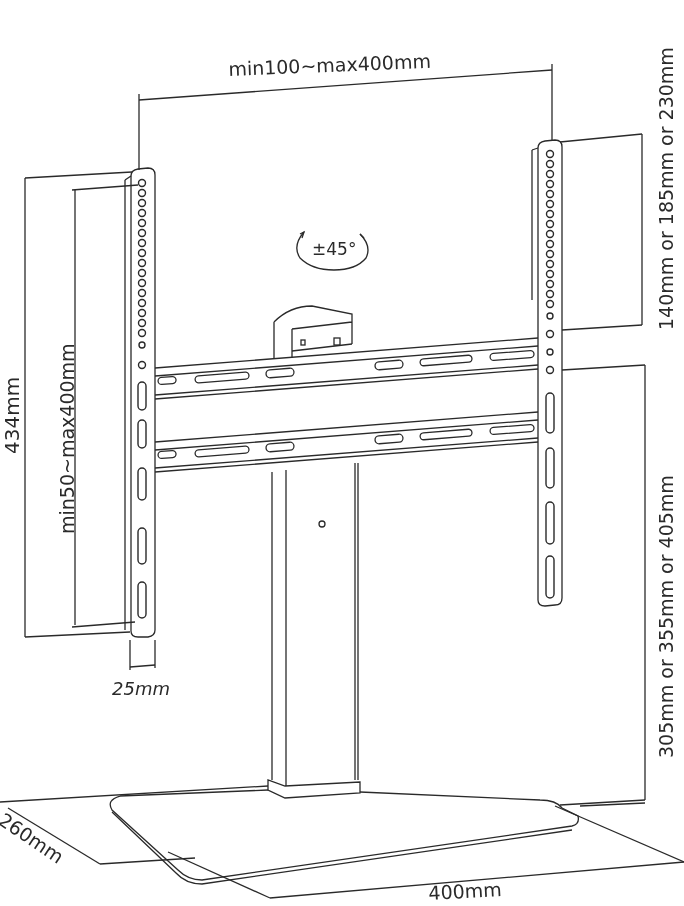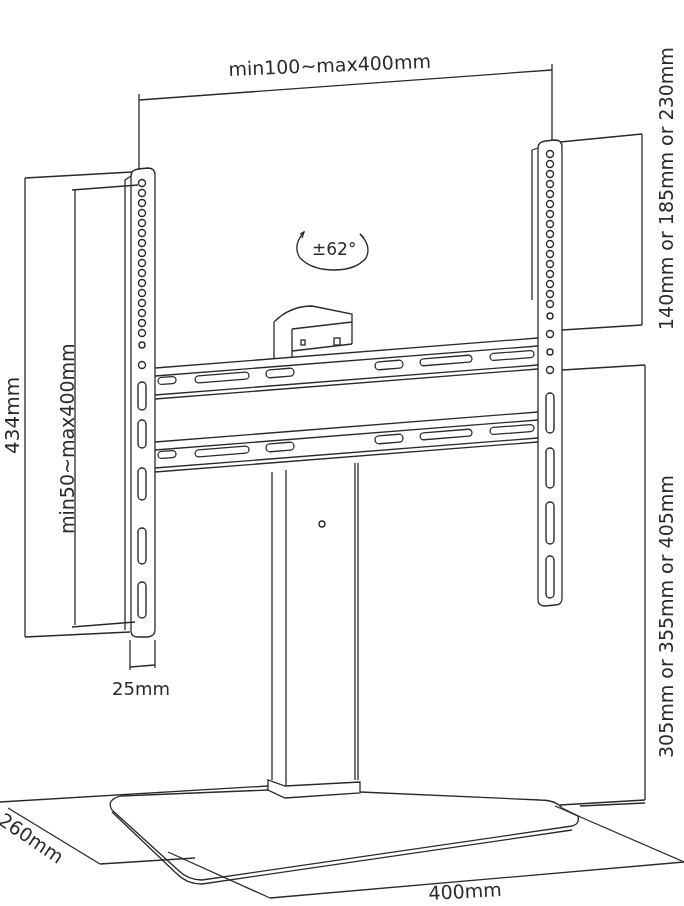--- a/index.html
+++ b/index.html
@@ -11,21 +11,21 @@
     font-family: "DejaVu Sans", sans-serif;
     color: #2a2a2a;
     white-space: nowrap;
     line-height: 1;
   }
   .lbl-top-width { left: 228px; top: 60px; font-size: 19px; transform: rotate(-2.3deg); transform-origin: left top; }
   .lbl-vesa-h { left: 657px; top: 330px; font-size: 19px; transform: rotate(-90deg); transform-origin: left top; }
   .lbl-height-adj { left: 657px; top: 758px; font-size: 19px; transform: rotate(-90deg); transform-origin: left top; }
   .lbl-434 { left: 2px; top: 454px; font-size: 20px; transform: rotate(-90deg); transform-origin: left top; }
   .lbl-vesa-v { left: 58px; top: 534px; font-size: 19px; transform: rotate(-90deg); transform-origin: left top; }
-  .lbl-25 { left: 112px; top: 680px; font-size: 18px; }
+  .lbl-25 { left: 112px; top: 680px; font-size: 18px; font-style: italic; }
   .lbl-260 { left: 6px; top: 810px; font-size: 19px; transform: rotate(34deg); transform-origin: left top; }
   .lbl-400 { left: 428px; top: 884px; font-size: 19px; transform: rotate(-3deg); transform-origin: left top; }
   .lbl-tilt { left: 312px; top: 241px; font-size: 17px; }
 </style>
 </head>
 <body>
 
 <div id="diagram">
   <svg width="684" height="906" viewBox="0 0 684 906">
     <g fill="none" stroke="#2a2a2a" stroke-width="1.3">
@@ -200,14 +200,14 @@
   </svg>
 
   <span class="label lbl-top-width">min100~max400mm</span>
   <span class="label lbl-vesa-h">140mm or 185mm or 230mm</span>
   <span class="label lbl-height-adj">305mm or 355mm or 405mm</span>
   <span class="label lbl-434">434mm</span>
   <span class="label lbl-vesa-v">min50~max400mm</span>
   <span class="label lbl-25">25mm</span>
   <span class="label lbl-260">260mm</span>
   <span class="label lbl-400">400mm</span>
-  <span class="label lbl-tilt">±62°</span>
+  <span class="label lbl-tilt">±45°</span>
 </div>
 
 </body></html>

